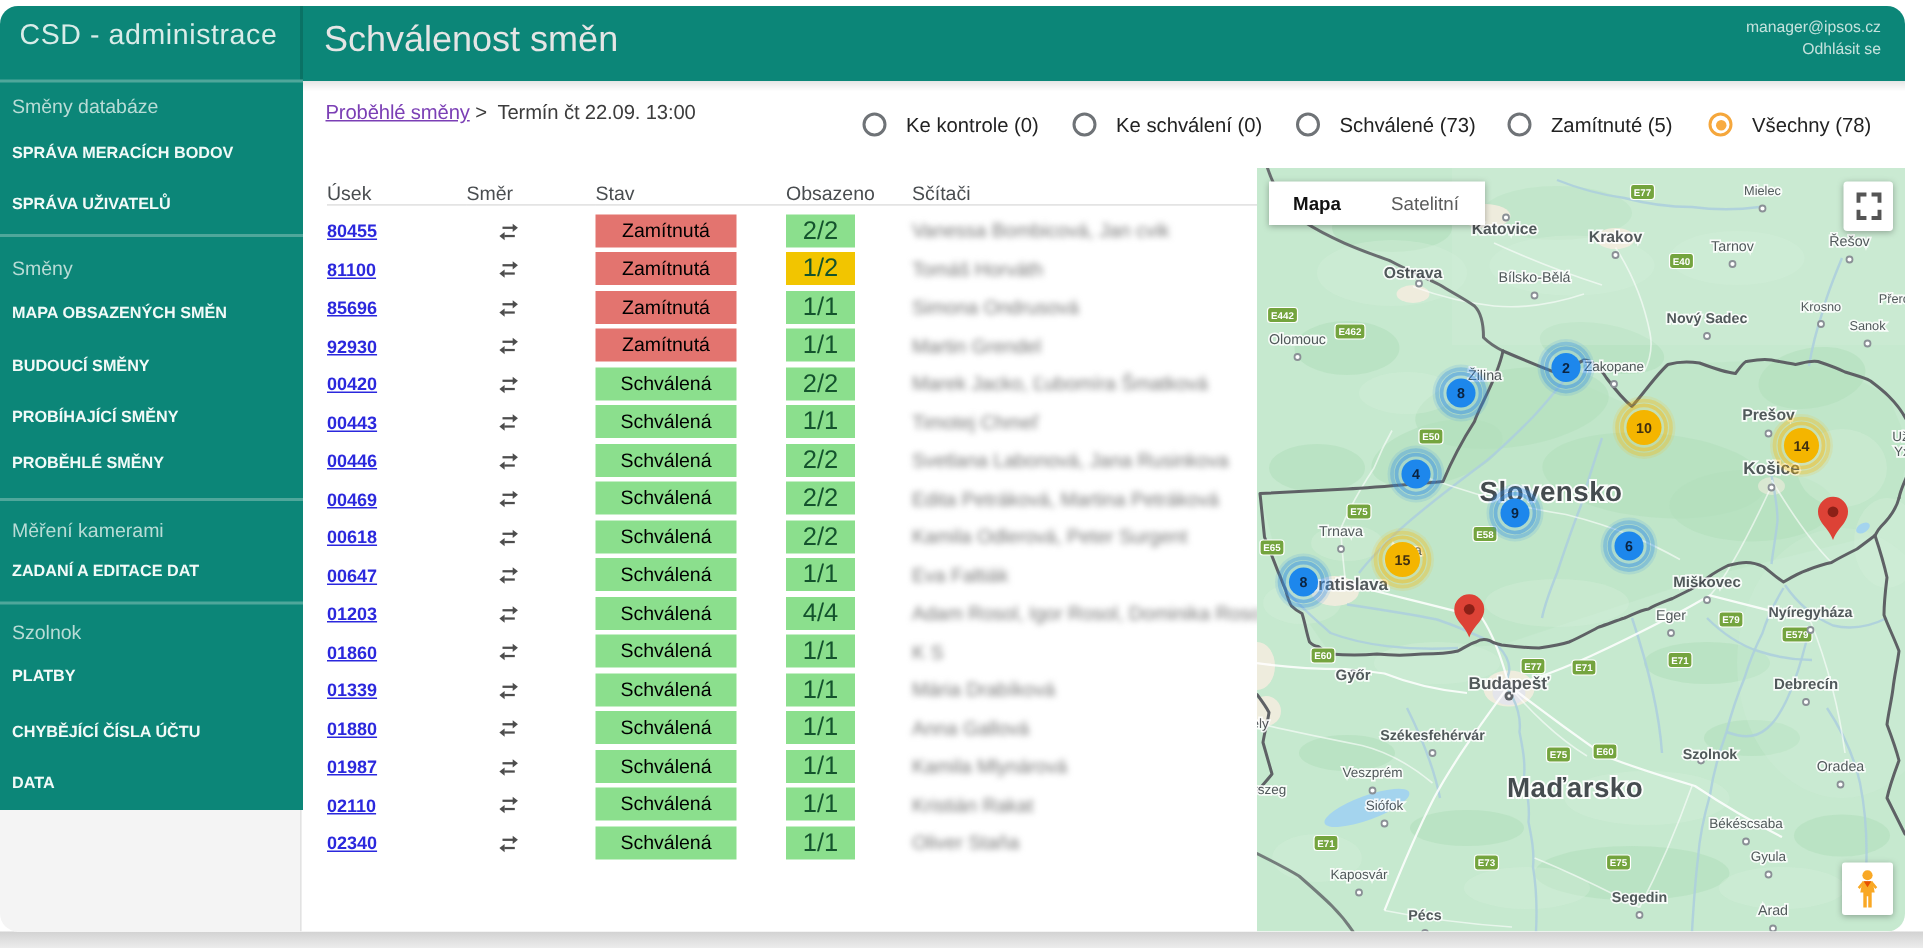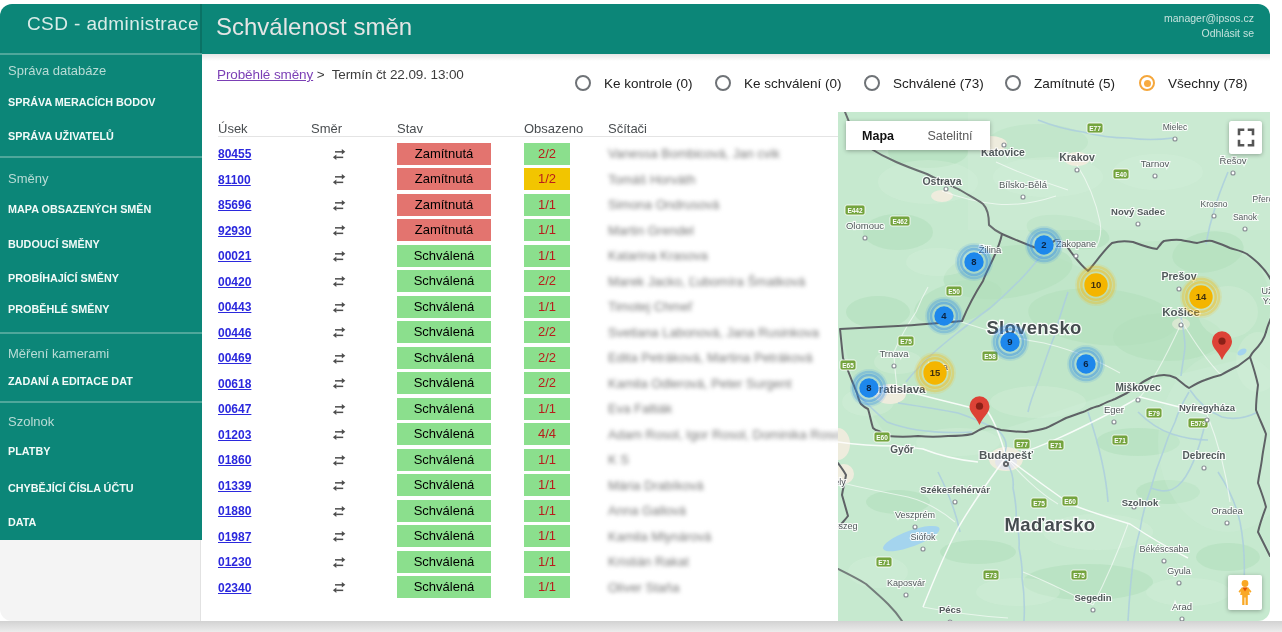--- a/index.html
+++ b/index.html
@@ -7,21 +7,21 @@
   html,body { width:1282px; height:632px; overflow:hidden; background:#ffffff;
     font-family:"Liberation Sans", sans-serif; }
   .bottomstrip { position:absolute; left:0; top:621px; width:1282px; height:11px;
     background:linear-gradient(#d2d2d2,#ececec); }
   .card { position:absolute; left:0; top:4px; width:1270px; height:617px;
     border-radius:12px; overflow:hidden; background:#ffffff; }
   
   .topbar { position:absolute; left:0; top:0; width:100%; height:50px; background:#0c8678; }
   .brand { position:absolute; left:0; top:0; width:202px; height:50px;
     border-right:2px solid #0a7265; color:#d9ece8; font-size:19px; letter-spacing:0.4px; line-height:40px;
-    padding-left:27px; }
+    padding-left:13px; }
   .apptitle { position:absolute; left:216px; top:0; height:50px; line-height:45px;
     color:#e5e5e5; font-size:24px; }
   .user { position:absolute; right:16px; top:7px; text-align:right; color:#c5e2dd;
     font-size:10.5px; line-height:15px; }
   
   .sidebar { position:absolute; left:0; top:50px; width:202px; height:486px;
     background:#0c8678; }
   .sidebar .topline { position:absolute; left:0; top:-1px; width:100%; height:2px; background:#4fa79b; }
   .sidebar .divider { position:absolute; left:0; width:100%; height:1.6px; background:#4fa79b; }
   .sideitem { position:absolute; left:8px; white-space:nowrap; }
@@ -50,41 +50,41 @@
   table.grid td.c-smer { padding-left:20px; }
   td.c-smer svg { display:block; margin-top:1px; }
   .hdrshadow { position:absolute; left:202px; top:50px; width:1068px; height:7px;
     background:linear-gradient(rgba(0,0,0,0.10), rgba(0,0,0,0)); }
   table.grid td.c-usek a { color:#2b28dd; font-weight:700; font-size:12px; }
   .badge { display:block; width:94px; height:22px; line-height:22px; text-align:center;
     font-size:13px; color:#000000; }
   .b-red { background:#e3746f; }
   .b-green { background:#8bdf8d; }
   .obad { display:block; width:46px; height:22px; line-height:22px; text-align:center;
-    font-size:13px; color:#b91c1c; }
+    font-size:17px; color:#14532d; }
   .o-green { background:#8bdf8d; }
   .o-yellow { background:#f2c500; }
   .names { color:#787878; font-size:13px; filter:blur(2.3px); white-space:nowrap; }
   .swap { display:inline-block; }
   
   .map { position:absolute; left:838px; top:108px; width:432px; height:509px; }
 </style>
 </head>
 <body>
 <div class="bottomstrip"></div>
 <div class="card">
   <div class="hdrshadow"></div>
   <div class="topbar">
     <div class="brand">CSD - administrace</div>
     <div class="apptitle">Schválenost směn</div>
     <div class="user">manager@ipsos.cz<br>Odhlásit se</div>
   </div>
   <div class="sidebar">
     <div class="topline"></div>
-    <div class="sideitem sec" style="top:9px;">Správa databáze</div>
+    <div class="sideitem sec" style="top:9px;">Směny databáze</div>
     <div class="sideitem itm" style="top:42px;">SPRÁVA MERACÍCH BODOV</div>
     <div class="sideitem itm" style="top:76px;">SPRÁVA UŽIVATELŮ</div>
     <div class="divider" style="top:102px;"></div>
     <div class="sideitem sec" style="top:117px;">Směny</div>
     <div class="sideitem itm" style="top:149px;">MAPA OBSAZENÝCH SMĚN</div>
     <div class="sideitem itm" style="top:184px;">BUDOUCÍ SMĚNY</div>
     <div class="sideitem itm" style="top:218px;">PROBÍHAJÍCÍ SMĚNY</div>
     <div class="sideitem itm" style="top:249px;">PROBĚHLÉ SMĚNY</div>
     <div class="divider" style="top:278px;"></div>
     <div class="sideitem sec" style="top:292px;">Měření kamerami</div>
@@ -195,38 +195,20 @@
           </td>
           <td>
             <span class="badge b-red">Zamítnutá</span>
           </td>
           <td>
             <span class="obad o-green">1/1</span>
           </td>
           <td><span class="names">Martin Grendel</span></td>
         </tr>
       <tr>
-          <td class="c-usek"><a href="#">00021</a></td>
-          <td class="c-smer">
-            <svg class="swap" width="16" height="13" viewBox="0 0 16 13">
-              <rect x="4.0" y="3.1" width="7.0" height="1.5" fill="#4d4d4d"></rect>
-              <path d="M10.8,1.1 L14.3,3.85 L10.8,6.6 Z" fill="#4d4d4d"></path>
-              <rect x="5.2" y="8.6" width="7.0" height="1.5" fill="#4d4d4d"></rect>
-              <path d="M5.4,6.6 L1.9,9.35 L5.4,12.1 Z" fill="#4d4d4d"></path>
-            </svg>
-          </td>
-          <td>
-            <span class="badge b-green">Schválená</span>
-          </td>
-          <td>
-            <span class="obad o-green">1/1</span>
-          </td>
-          <td><span class="names">Katarina Krasova</span></td>
-        </tr>
-      <tr>
           <td class="c-usek"><a href="#">00420</a></td>
           <td class="c-smer">
             <svg class="swap" width="16" height="13" viewBox="0 0 16 13">
               <rect x="4.0" y="3.1" width="7.0" height="1.5" fill="#4d4d4d"></rect>
               <path d="M10.8,1.1 L14.3,3.85 L10.8,6.6 Z" fill="#4d4d4d"></path>
               <rect x="5.2" y="8.6" width="7.0" height="1.5" fill="#4d4d4d"></rect>
               <path d="M5.4,6.6 L1.9,9.35 L5.4,12.1 Z" fill="#4d4d4d"></path>
             </svg>
           </td>
           <td>
@@ -411,21 +393,21 @@
           </td>
           <td>
             <span class="badge b-green">Schválená</span>
           </td>
           <td>
             <span class="obad o-green">1/1</span>
           </td>
           <td><span class="names">Kamila Mlynárová</span></td>
         </tr>
       <tr>
-          <td class="c-usek"><a href="#">01230</a></td>
+          <td class="c-usek"><a href="#">02110</a></td>
           <td class="c-smer">
             <svg class="swap" width="16" height="13" viewBox="0 0 16 13">
               <rect x="4.0" y="3.1" width="7.0" height="1.5" fill="#4d4d4d"></rect>
               <path d="M10.8,1.1 L14.3,3.85 L10.8,6.6 Z" fill="#4d4d4d"></path>
               <rect x="5.2" y="8.6" width="7.0" height="1.5" fill="#4d4d4d"></rect>
               <path d="M5.4,6.6 L1.9,9.35 L5.4,12.1 Z" fill="#4d4d4d"></path>
             </svg>
           </td>
           <td>
             <span class="badge b-green">Schválená</span>

